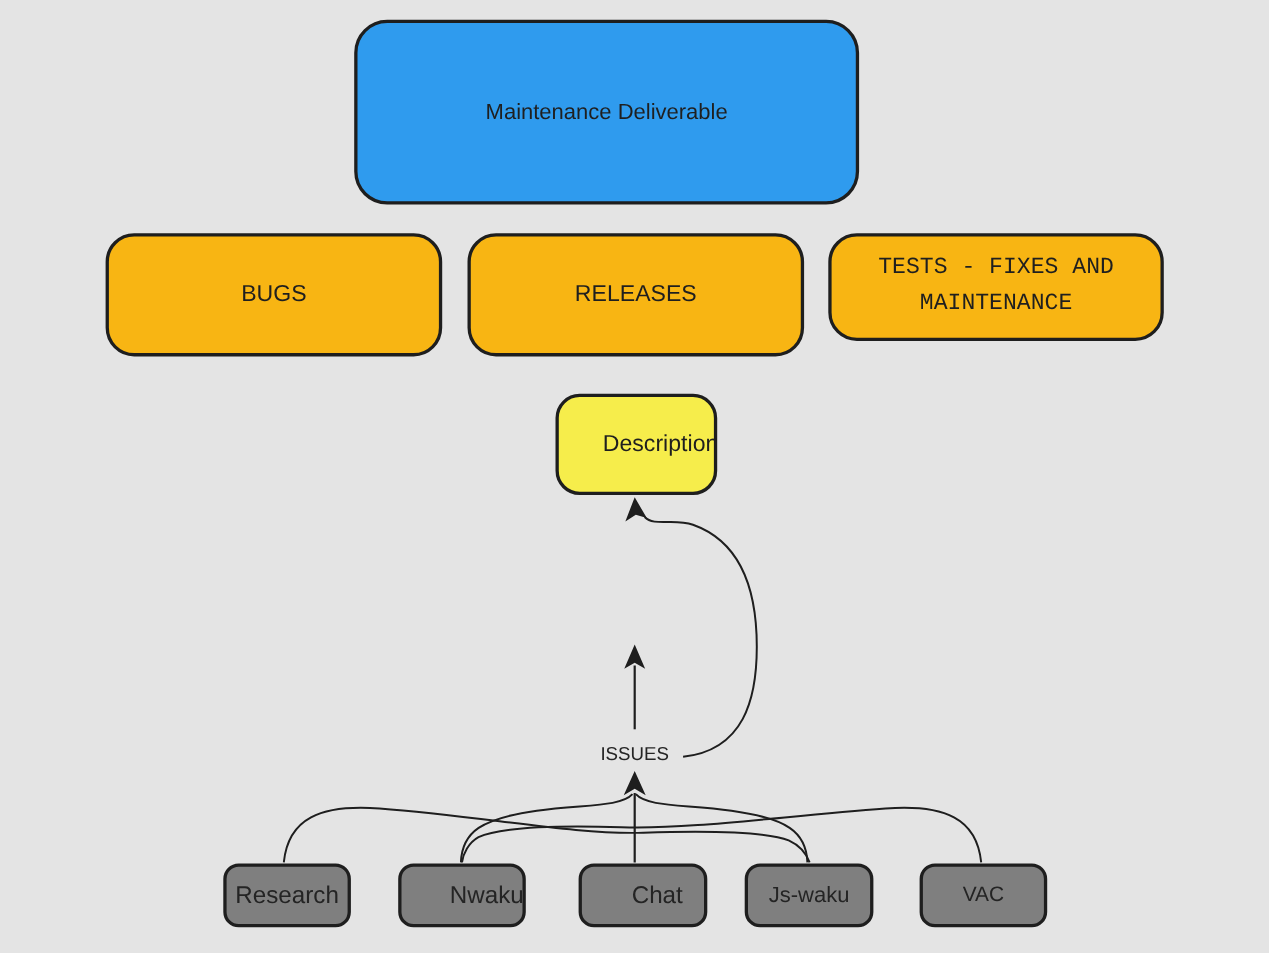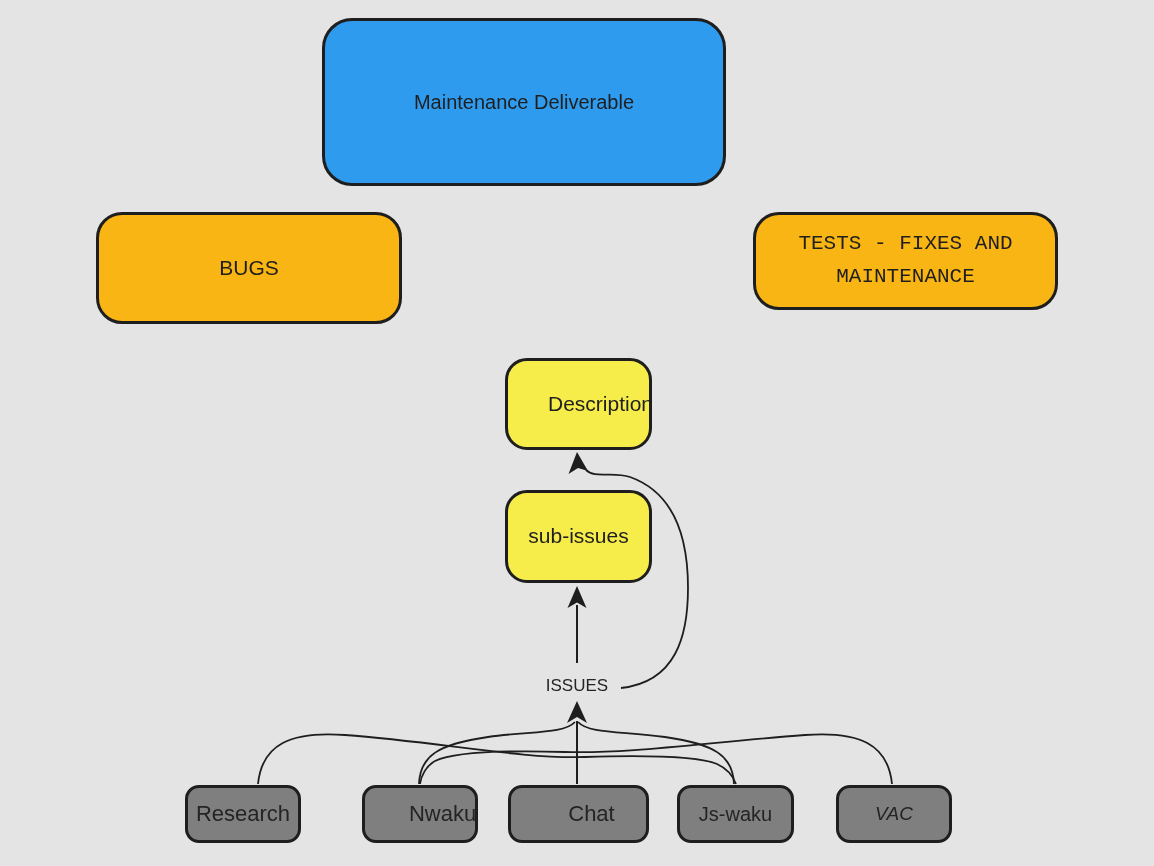--- a/index.html
+++ b/index.html
@@ -22,21 +22,21 @@
   .node {
     position: absolute;
     box-sizing: border-box;
     display: flex; align-items: center; justify-content: center;
     text-align: center;
     border: 3px solid #1e1e1e;
     color: #1f1f1f;
     line-height: 1.55;
   }
   .node-root {
-    left: 322px; top: 18px; width: 404px; height: 168px;
+    left: 322px; top: 18px; width: 459px; height: 168px;
     background: #2f9bee; border-radius: 30px;
     font-size: 20px;
   }
   .node-category {
     top: 212px; height: 112px; width: 306px;
     background: #f8b513; border-radius: 26px;
     font-size: 21px;
   }
   .node-category.c0 { left: 96px; }
   .node-category.c1 { left: 425px; }
@@ -52,25 +52,25 @@
     left: 517px; top: 669px; width: 120px; height: 34px;
     border: none; background: transparent;
     font-size: 17px; color: #242424;
   }
   .node-source {
     top: 785px; height: 58px; width: 116px;
     background: #7f7f7f; border-radius: 14px;
     border-width: 3px;
     font-size: 22px; color: #242424;
   }
-  .node-source.s0 { left: 185px; }
+  .node-source.s0 { left: 203px; }
   .node-source.s1 { left: 362px; padding-left: 45px; }
-  .node-source.s2 { left: 508px; width: 141px; padding-left: 26px; }
+  .node-source.s2 { left: 526px; width: 117px; padding-left: 26px; }
   .node-source.s3 { left: 677px; width: 117px; font-size: 20px; }
-  .node-source.s4 { left: 836px; font-size: 19px; font-style: italic; }
+  .node-source.s4 { left: 836px; font-size: 19px; }
   .edge { stroke: #1e1e1e; stroke-width: 1.8; fill: none; }
   .edge-stem { stroke: #1e1e1e; stroke-width: 2; fill: none; }
   .arrowhead { fill: #1e1e1e; stroke: none; }
 </style>
 </head>
 <body>
 
 <div id="canvas">
 
   <svg id="edges" viewBox="0 0 1154 866" xmlns="http://www.w3.org/2000/svg">
@@ -89,29 +89,29 @@
     <path class="edge" d="M 892 784 C 888 744 859 731 805 735 C 710 742 630 754 565 752 C 500 750 452 753 435 761 C 426 766 421 776 420 784"></path>
   </svg>
 
   <div class="node node-root">
     <span>Maintenance Deliverable</span>
   </div>
 
   <div class="node node-category c0">
     <span>BUGS</span>
   </div>
+  <div class="node node-category c1">
+    <span>RELEASES</span>
+  </div>
   <div class="node node-category c2">
     <span>TESTS - FIXES AND MAINTENANCE</span>
   </div>
 
   <div class="node node-detail d0">
     <span>Description</span>
-  </div>
-  <div class="node node-detail d1">
-    <span>sub-issues</span>
   </div>
 
   <div class="node node-hub">
     <span>ISSUES</span>
   </div>
 
   <div class="node node-source s0">
     <span>Research</span>
   </div>
   <div class="node node-source s1">

